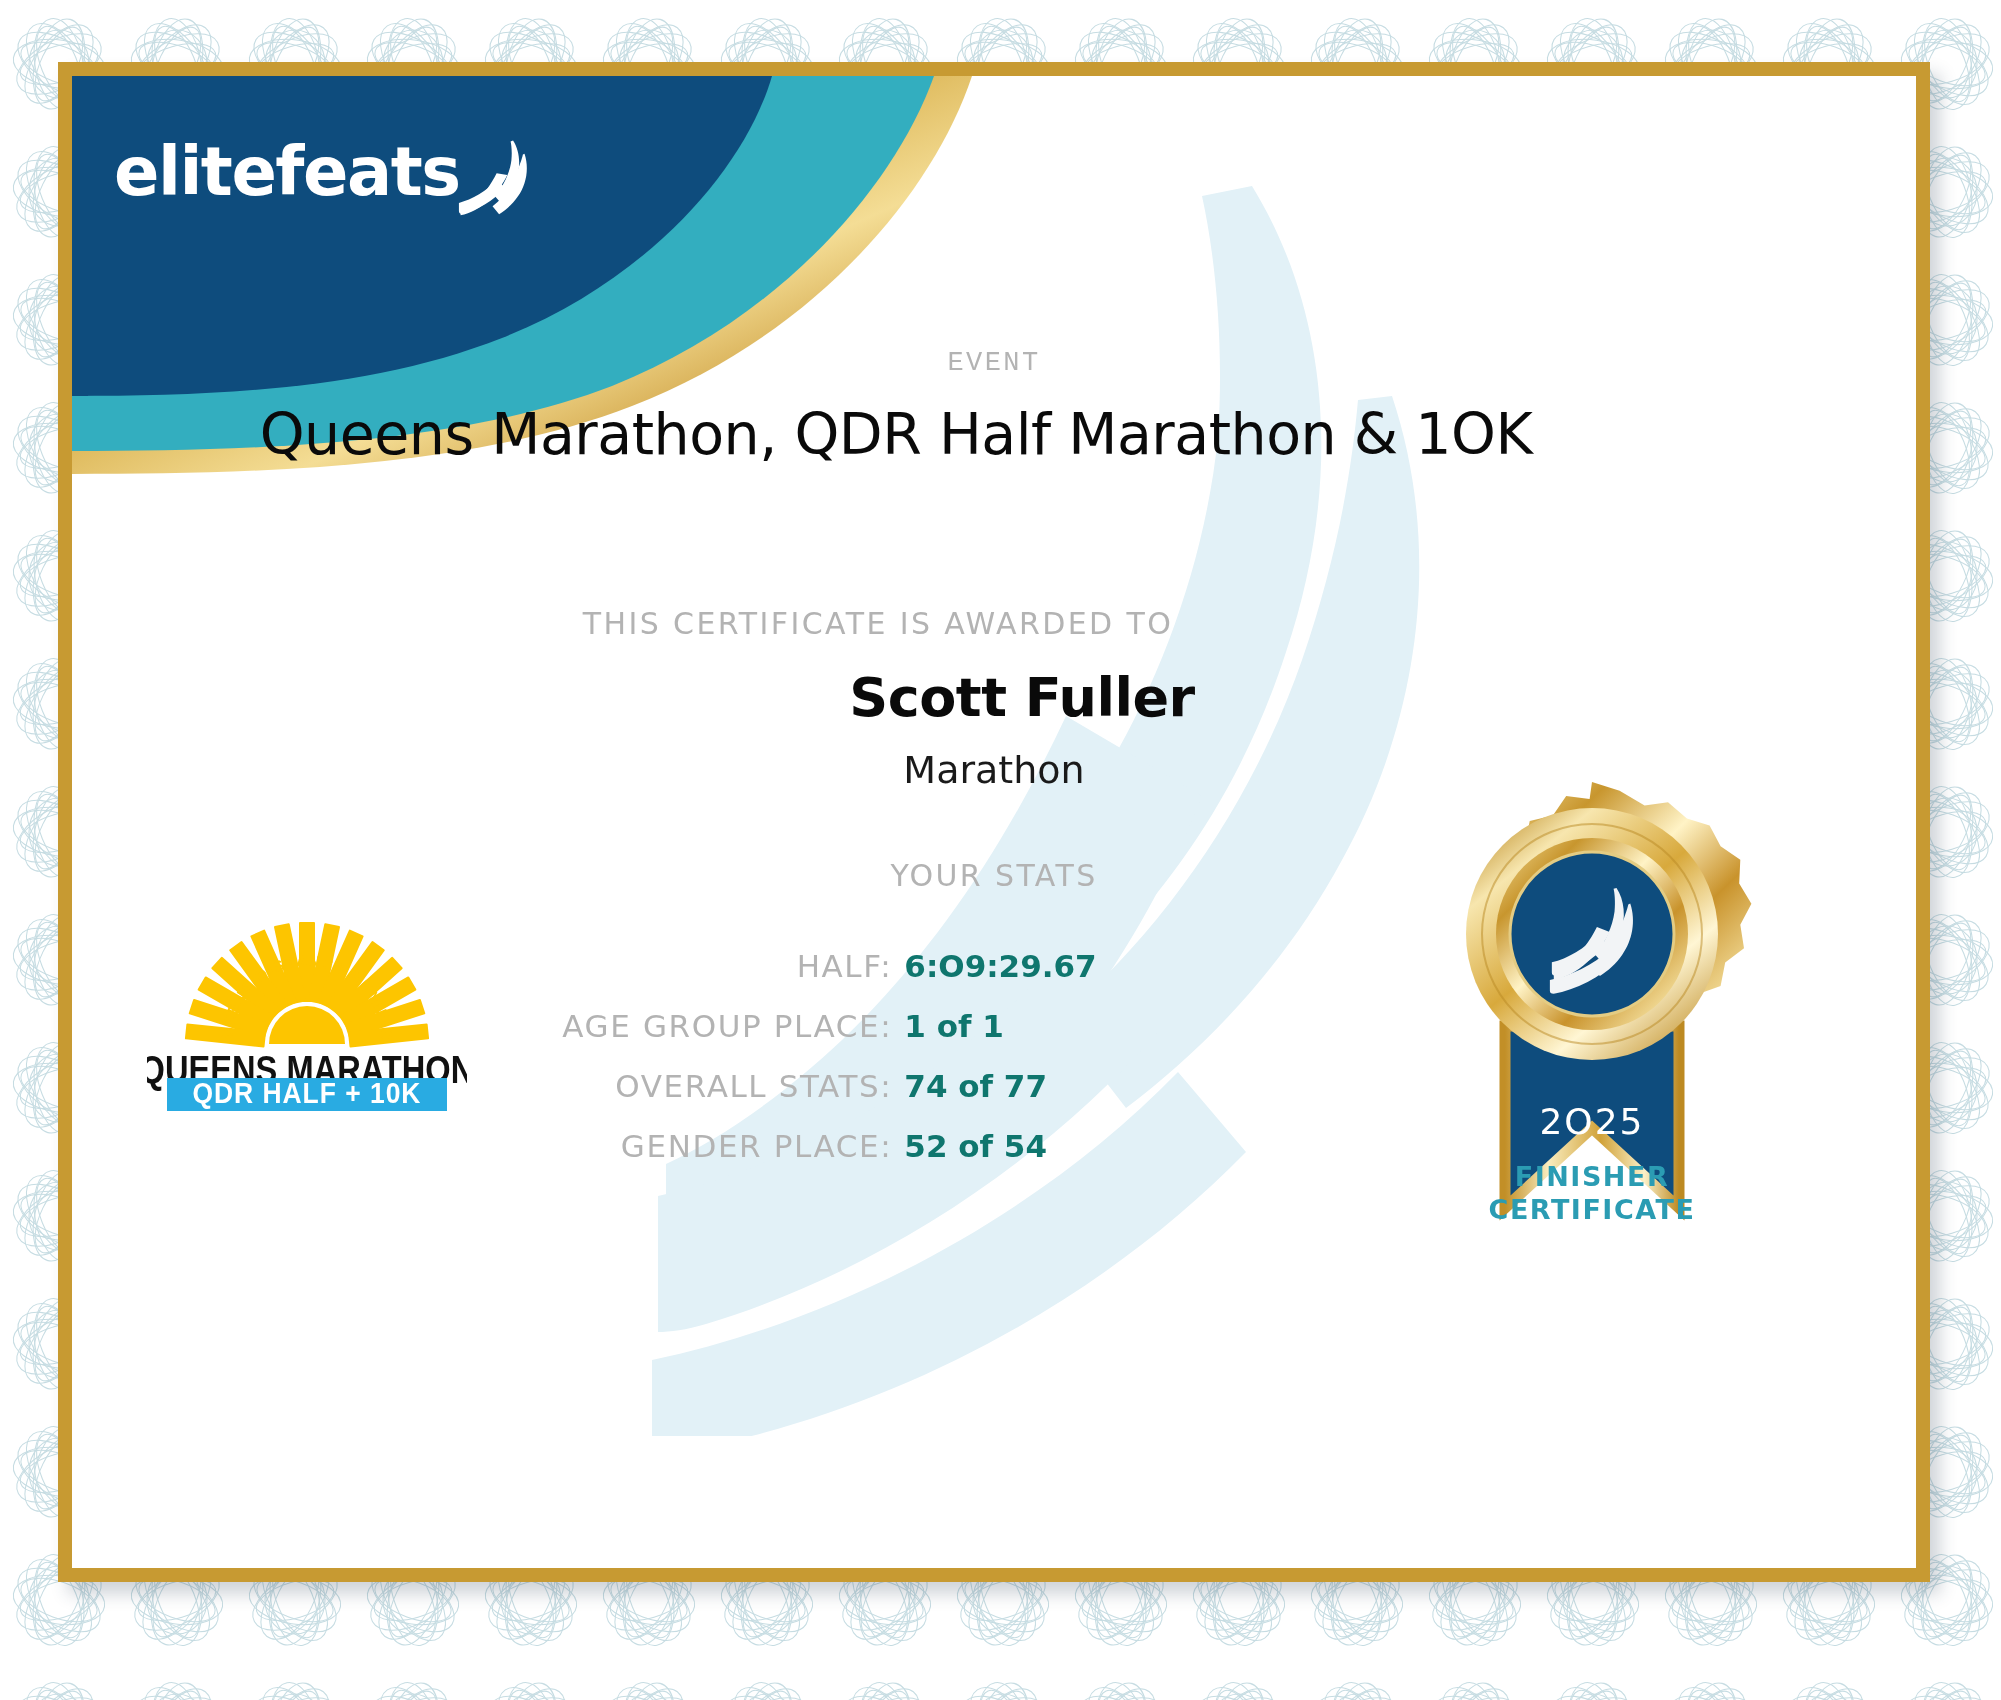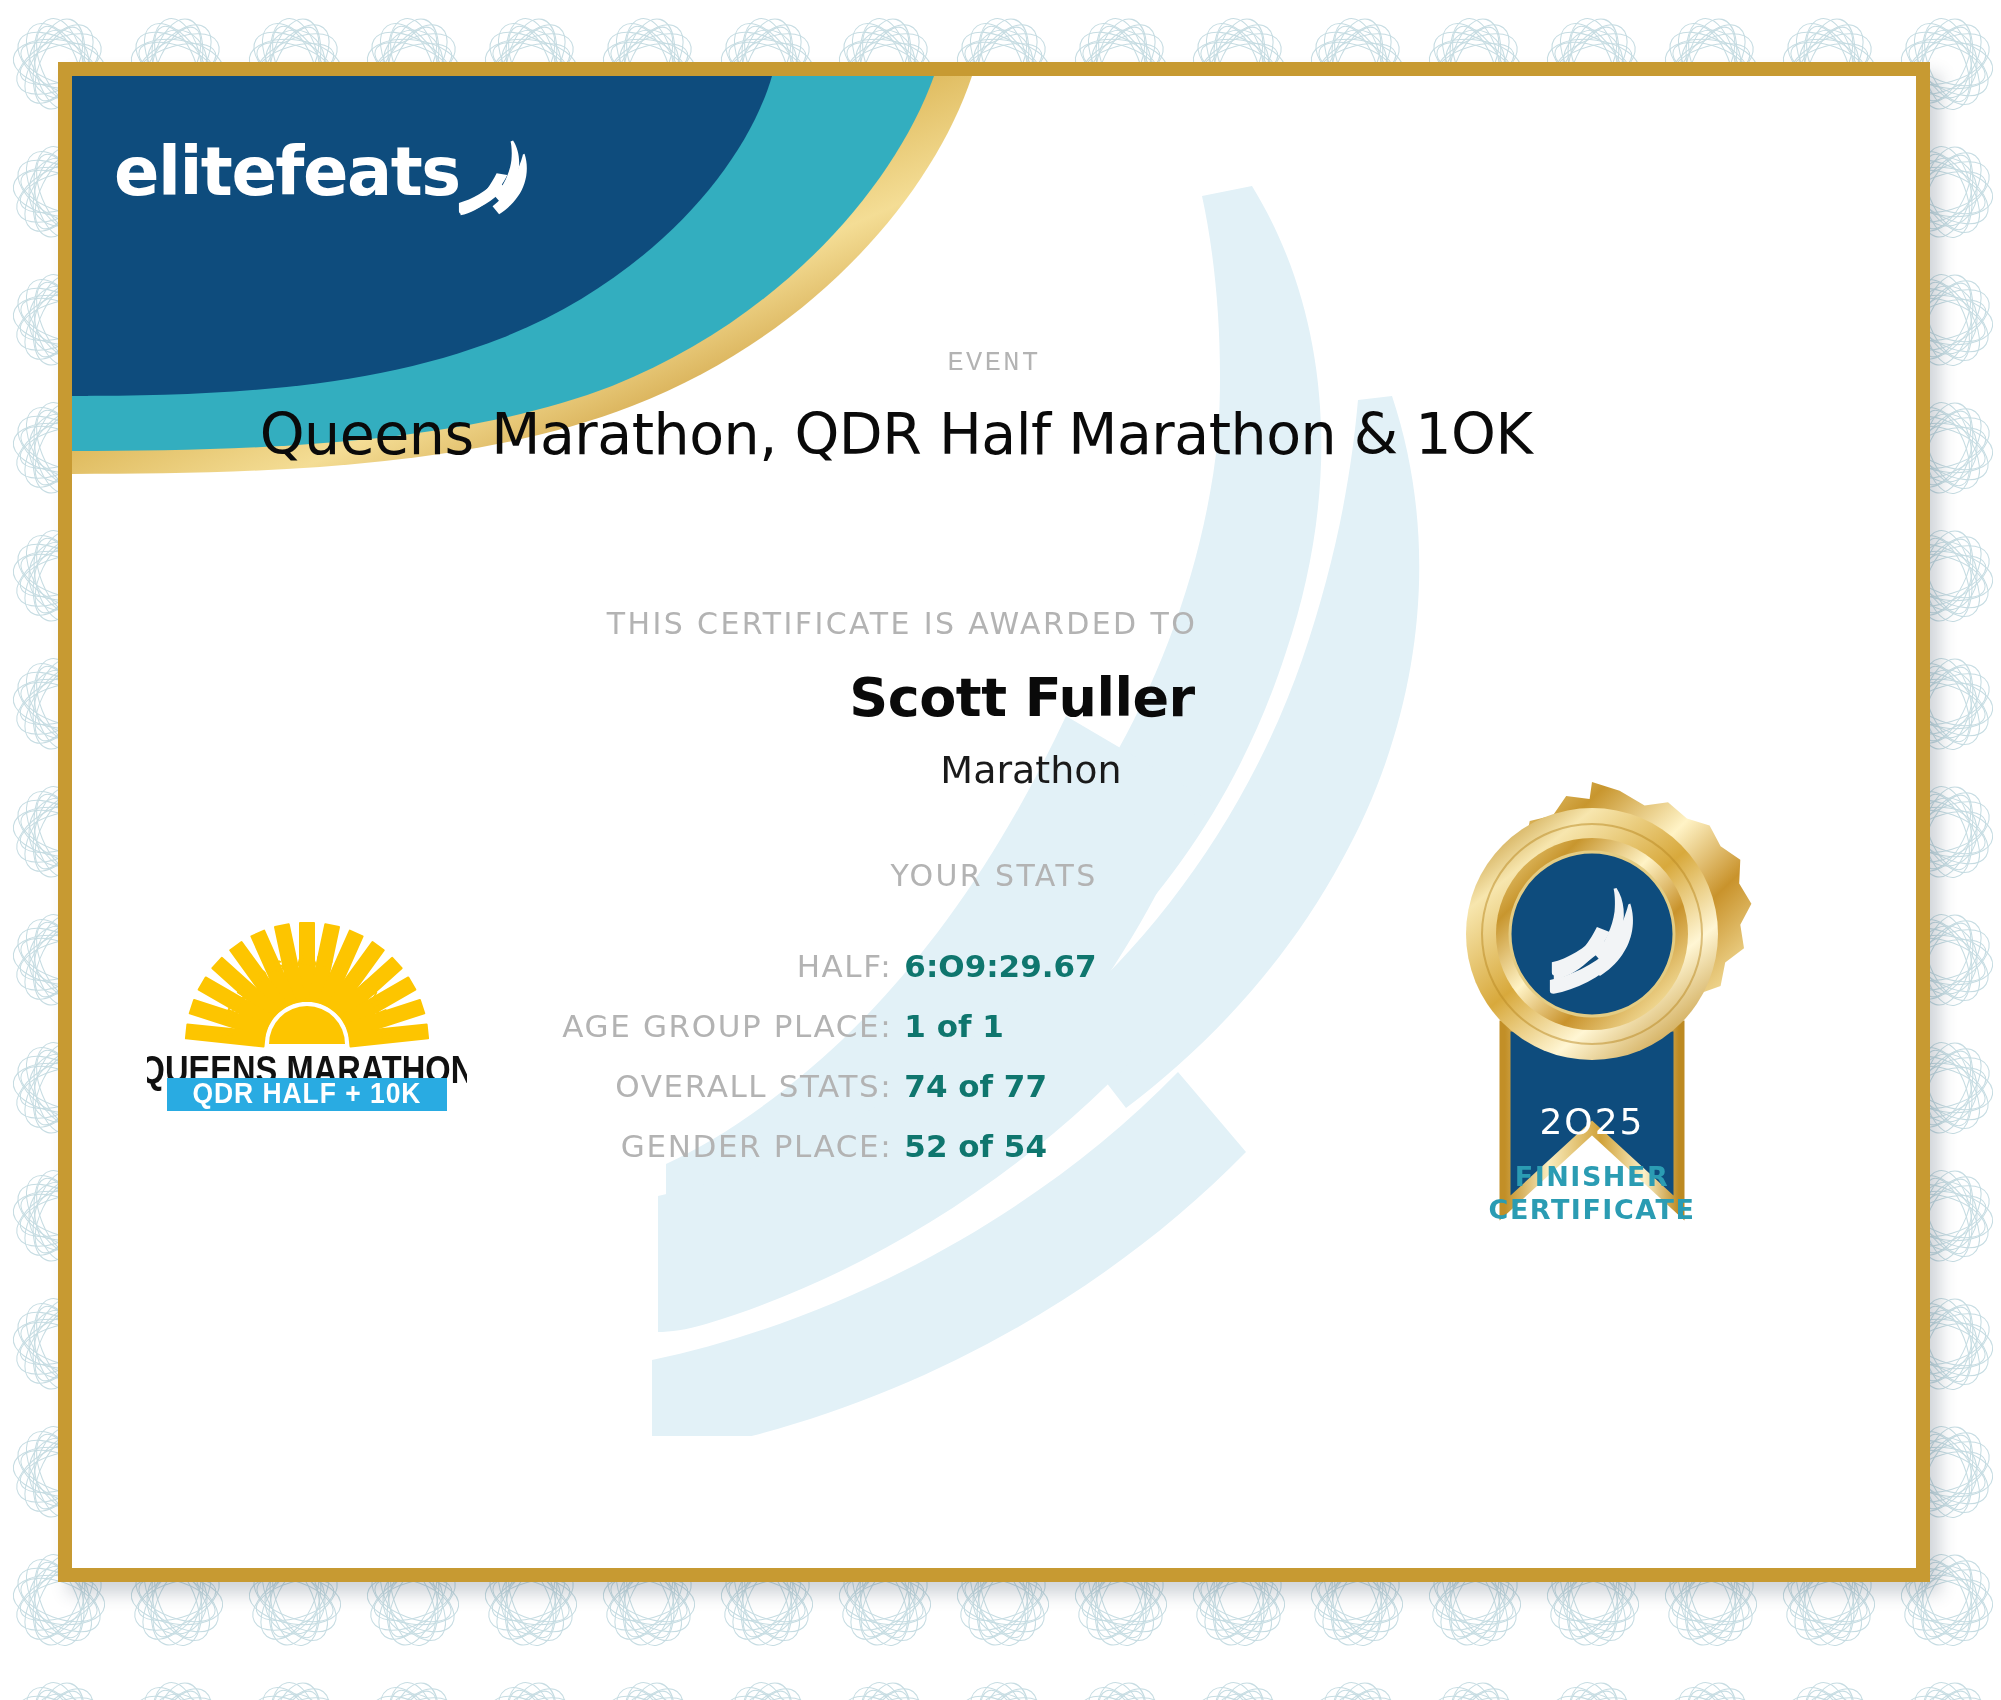--- a/index.html
+++ b/index.html
@@ -133,21 +133,20 @@
     letter-spacing: -0.5px;
     white-space: nowrap;
   }
 
   .awarded-label {
     position: absolute;
     left: 0;
     top: 530px;
     width: 1612px;
     font-size: 30px;
-    margin-left: 24px;
   }
 
   .recipient-name {
     position: absolute;
     left: 0;
     top: 590px;
     width: 1844px;
     text-align: center;
     color: #0a0a0a;
     font-family: "DejaVu Sans", sans-serif;
@@ -160,21 +159,20 @@
   .recipient-sub {
     position: absolute;
     left: 0;
     top: 672px;
     width: 1844px;
     text-align: center;
     color: #1a1a1a;
     font-family: "DejaVu Sans", sans-serif;
     font-size: 38px;
     font-weight: 400;
-    margin-left: 37px;
   }
 
   .stats-label {
     position: absolute;
     left: 0;
     top: 782px;
     width: 1844px;
     font-size: 30px;
   }
 

